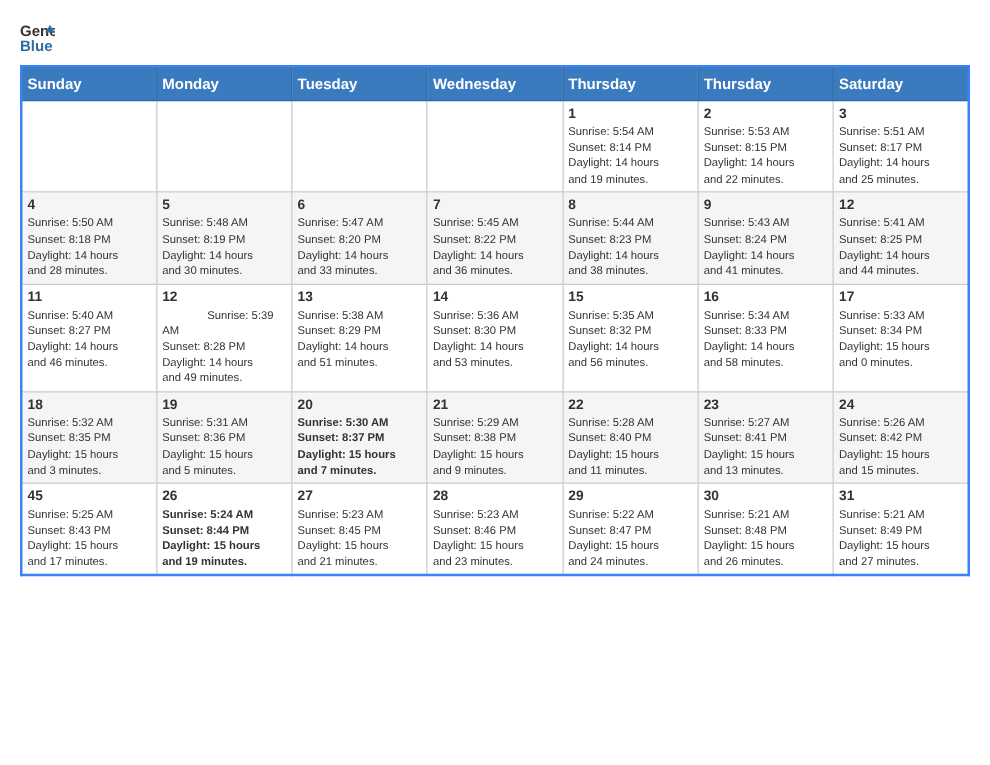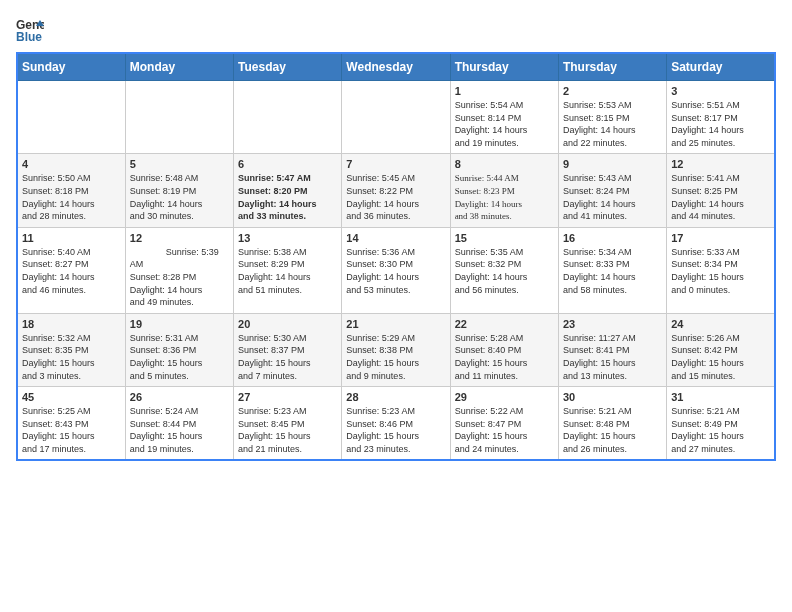--- a/index.html
+++ b/index.html
@@ -129,29 +129,29 @@
       </tr>
       <tr>
         <td><span class="day-number">4</span><span class="day-detail" style="white-space: pre-line;">Sunrise: 5:50 AM
 Sunset: 8:18 PM
 Daylight: 14 hours
 and 28 minutes.</span></td>
         <td><span class="day-number">5</span><span class="day-detail" style="white-space: pre-line;">Sunrise: 5:48 AM
 Sunset: 8:19 PM
 Daylight: 14 hours
 and 30 minutes.</span></td>
-        <td><span class="day-number">6</span><span class="day-detail" style="white-space: pre-line; font-weight: bold;">Sunrise: 5:47 AM
+        <td><span class="day-number">6</span><span class="day-detail" style="white-space: pre-line;">Sunrise: 5:47 AM
 Sunset: 8:20 PM
 Daylight: 14 hours
 and 33 minutes.</span></td>
         <td><span class="day-number">7</span><span class="day-detail" style="white-space: pre-line;">Sunrise: 5:45 AM
 Sunset: 8:22 PM
 Daylight: 14 hours
 and 36 minutes.</span></td>
-        <td><span class="day-number">8</span><span class="day-detail" style="white-space: pre-line; font-family: Liberation Serif, serif;">Sunrise: 5:44 AM
+        <td><span class="day-number">8</span><span class="day-detail" style="white-space: pre-line;">Sunrise: 5:44 AM
 Sunset: 8:23 PM
 Daylight: 14 hours
 and 38 minutes.</span></td>
         <td><span class="day-number">9</span><span class="day-detail" style="white-space: pre-line;">Sunrise: 5:43 AM
 Sunset: 8:24 PM
 Daylight: 14 hours
 and 41 minutes.</span></td>
         <td><span class="day-number">12</span><span class="day-detail" style="white-space: pre-line;">Sunrise: 5:41 AM
 Sunset: 8:25 PM
 Daylight: 14 hours
@@ -189,47 +189,47 @@
       </tr>
       <tr>
         <td><span class="day-number">18</span><span class="day-detail" style="white-space: pre-line;">Sunrise: 5:32 AM
 Sunset: 8:35 PM
 Daylight: 15 hours
 and 3 minutes.</span></td>
         <td><span class="day-number">19</span><span class="day-detail" style="white-space: pre-line;">Sunrise: 5:31 AM
 Sunset: 8:36 PM
 Daylight: 15 hours
 and 5 minutes.</span></td>
-        <td><span class="day-number">20</span><span class="day-detail" style="white-space: pre-line;">Sunrise: 5:30 AM
+        <td><span class="day-number">20</span><span class="day-detail" style="white-space: pre-line; font-weight: bold;">Sunrise: 5:30 AM
 Sunset: 8:37 PM
 Daylight: 15 hours
 and 7 minutes.</span></td>
         <td><span class="day-number">21</span><span class="day-detail" style="white-space: pre-line; text-align: right;">Sunrise: 5:29 AM
 Sunset: 8:38 PM
 Daylight: 15 hours
 and 9 minutes.</span></td>
         <td><span class="day-number">22</span><span class="day-detail" style="white-space: pre-line;">Sunrise: 5:28 AM
 Sunset: 8:40 PM
 Daylight: 15 hours
 and 11 minutes.</span></td>
-        <td><span class="day-number">23</span><span class="day-detail" style="white-space: pre-line;">Sunrise: 11:27 AM
+        <td><span class="day-number">23</span><span class="day-detail" style="white-space: pre-line;">Sunrise: 5:27 AM
 Sunset: 8:41 PM
 Daylight: 15 hours
 and 13 minutes.</span></td>
         <td><span class="day-number">24</span><span class="day-detail" style="white-space: pre-line;">Sunrise: 5:26 AM
 Sunset: 8:42 PM
 Daylight: 15 hours
 and 15 minutes.</span></td>
       </tr>
       <tr>
         <td><span class="day-number">45</span><span class="day-detail" style="white-space: pre-line;">Sunrise: 5:25 AM
 Sunset: 8:43 PM
 Daylight: 15 hours
 and 17 minutes.</span></td>
-        <td><span class="day-number">26</span><span class="day-detail" style="white-space: pre-line;">Sunrise: 5:24 AM
+        <td><span class="day-number">26</span><span class="day-detail" style="white-space: pre-line; font-weight: bold;">Sunrise: 5:24 AM
 Sunset: 8:44 PM
 Daylight: 15 hours
 and 19 minutes.</span></td>
         <td><span class="day-number">27</span><span class="day-detail" style="white-space: pre-line;">Sunrise: 5:23 AM
 Sunset: 8:45 PM
 Daylight: 15 hours
 and 21 minutes.</span></td>
         <td><span class="day-number">28</span><span class="day-detail" style="white-space: pre-line;">Sunrise: 5:23 AM
 Sunset: 8:46 PM
 Daylight: 15 hours

